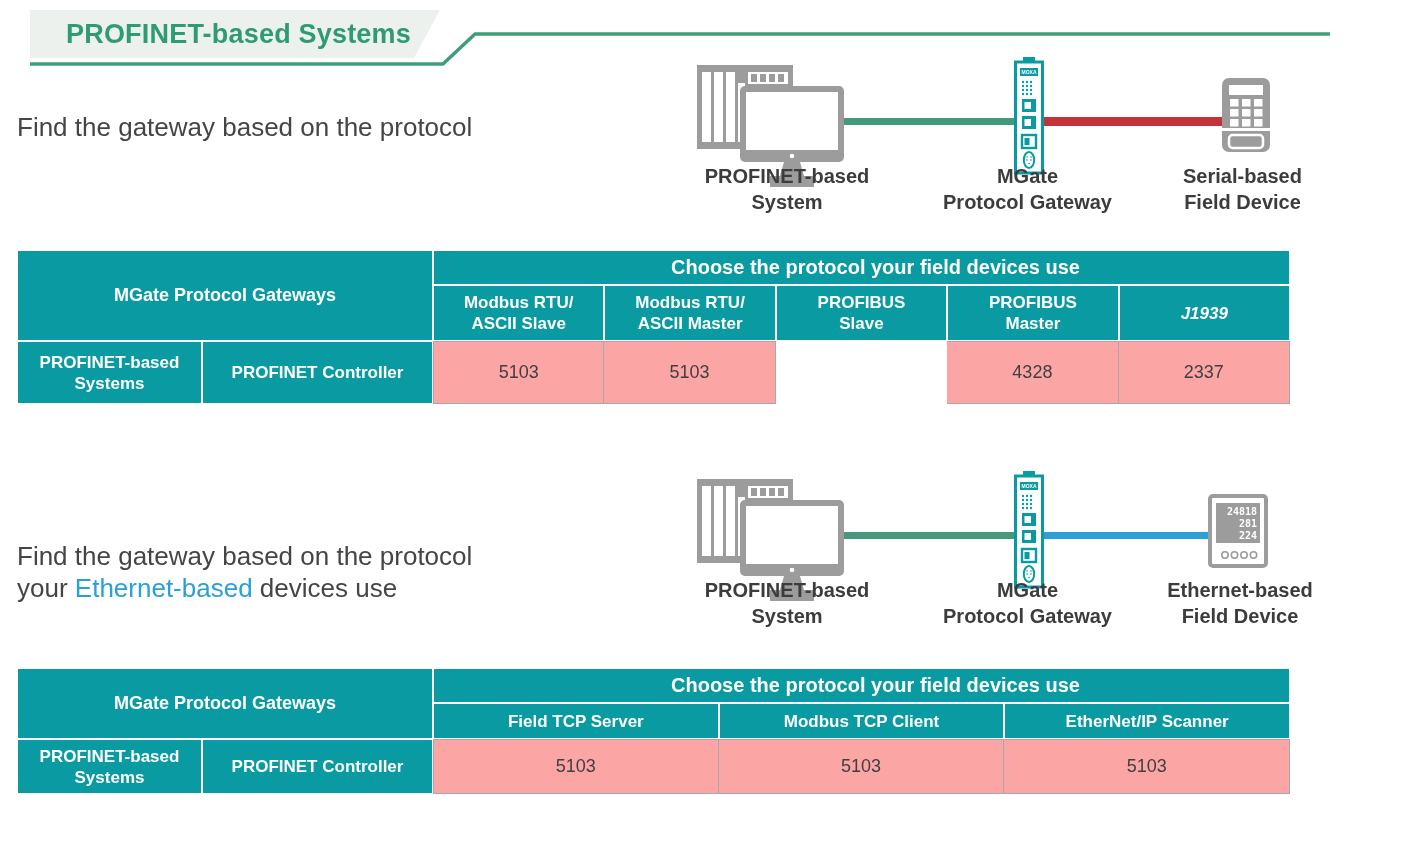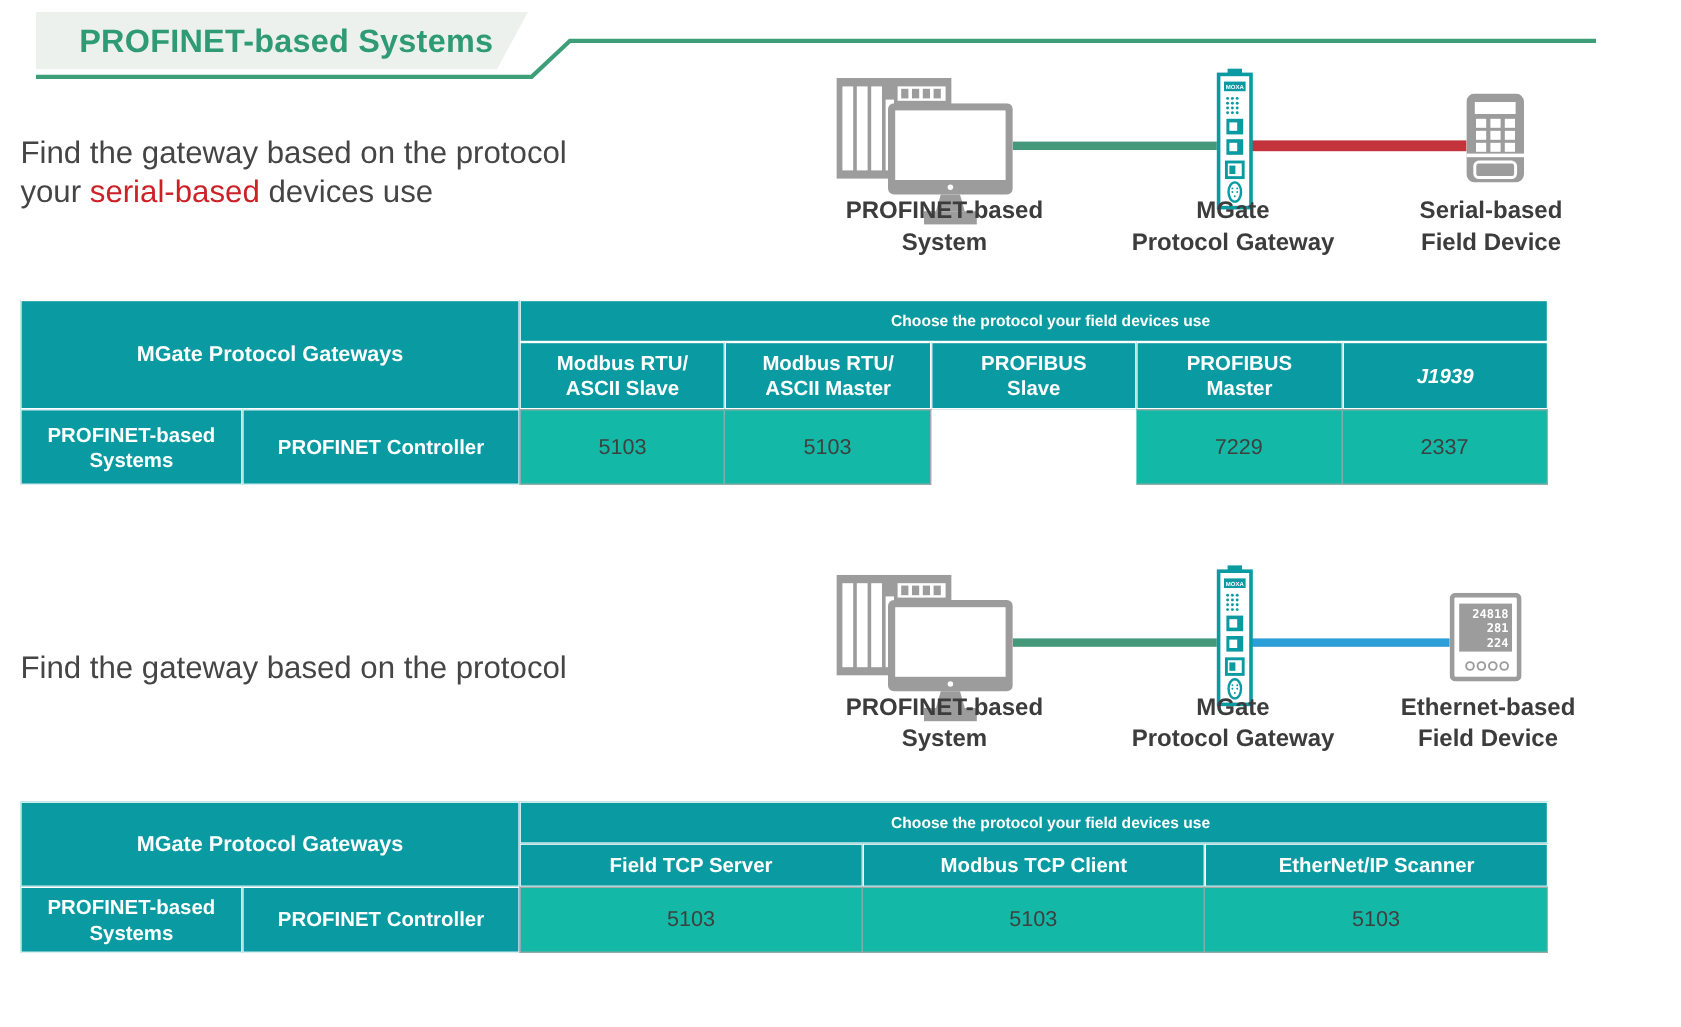--- a/index.html
+++ b/index.html
@@ -34,44 +34,43 @@
   
   .ptable{position:absolute;left:17px;width:1273px;display:grid;}
   .t1{top:250px;grid-template-columns:185px 231px repeat(5,1fr);grid-template-rows:35px 56px 63px;}
   .t2{top:668px;grid-template-columns:185px 231px repeat(3,1fr);grid-template-rows:35px 36px 55px;}
   .cell{
     display:flex;align-items:center;justify-content:center;text-align:center;
     box-sizing:border-box;white-space:pre-line;
   }
   .teal{background:#0a9aa1;color:#ffffff;font-weight:bold;font-size:17px;line-height:21px;border:1.5px solid #ffffff;}
   .corner{grid-column:1/3;grid-row:1/3;font-size:18px;}
-  .banner{grid-row:1;font-size:13px;padding-left:28px;}
+  .banner{grid-row:1;font-size:20px;padding-left:28px;}
   .t1 .banner{grid-column:3/8;}
   .t2 .banner{grid-column:3/6;}
   .colhead{grid-row:2;}
   .rowlabel{grid-row:3;}
-  .val{grid-row:3;background:#14b8a6;border:1px solid #a8a8a8;color:#3f3f3f;font-size:18px;font-weight:normal;}
+  .val{grid-row:3;background:#fca5a5;border:1px solid #a8a8a8;color:#3f3f3f;font-size:18px;font-weight:normal;}
   .val + .val{border-left:none;}
 </style>
 </head>
 <body>
 
 <div class="page">
 
   <svg class="hdr-line" viewBox="0 0 1401 80">
     <path d="M30,64 H443 L475,34 H1330" fill="none" stroke="#3f9e7a" stroke-width="3.5"></path>
   </svg>
 
   <div class="hdr-box">
     <span class="hdr-title">PROFINET-based Systems</span>
   </div>
 
   <div class="intro" style="top:111px;">
     <div>Find the gateway based on the protocol</div>
-    <div><span>your </span><span class="hl-red">serial-based</span><span> devices use</span></div>
   </div>
 
   <div class="diagram" style="left:690px;top:56px;">
     <div class="link green" style="left:154px;top:62px;width:170px;"></div>
     <div class="link red" style="left:352px;top:61px;width:180px;"></div>
 
     <svg class="dg-item" style="left:7px;top:9px;" width="96" height="84" viewBox="0 0 96 84">
       <rect width="96" height="84" fill="#9c9c9c"></rect>
       <g fill="#ffffff">
         <rect x="5" y="7" width="9" height="70"></rect>
@@ -171,26 +170,27 @@
     <div class="cell teal colhead" style="grid-column:5;">PROFIBUS
 Slave</div>
     <div class="cell teal colhead" style="grid-column:6;">PROFIBUS
 Master</div>
     <div class="cell teal colhead" style="grid-column:7;font-style:italic;">J1939</div>
     <div class="cell teal rowlabel" style="grid-column:1;">PROFINET-based
 Systems</div>
     <div class="cell teal rowlabel" style="grid-column:2;">PROFINET Controller</div>
     <div class="cell val" style="grid-column:3;">5103</div>
     <div class="cell val" style="grid-column:4;">5103</div>
-    <div class="cell val" style="grid-column:6;">7229</div>
+    <div class="cell val" style="grid-column:6;">4328</div>
     <div class="cell val" style="grid-column:7;">2337</div>
   </div>
 
   <div class="intro" style="top:540px;">
     <div>Find the gateway based on the protocol</div>
+    <div><span>your </span><span class="hl-blue">Ethernet-based</span><span> devices use</span></div>
   </div>
 
   <div class="diagram" style="left:690px;top:470px;">
     <div class="link green" style="left:154px;top:62px;width:170px;"></div>
     <div class="link blue" style="left:352px;top:62px;width:166px;"></div>
 
     <svg class="dg-item" style="left:7px;top:9px;" width="96" height="84" viewBox="0 0 96 84">
       <rect width="96" height="84" fill="#9c9c9c"></rect>
       <g fill="#ffffff">
         <rect x="5" y="7" width="9" height="70"></rect>

